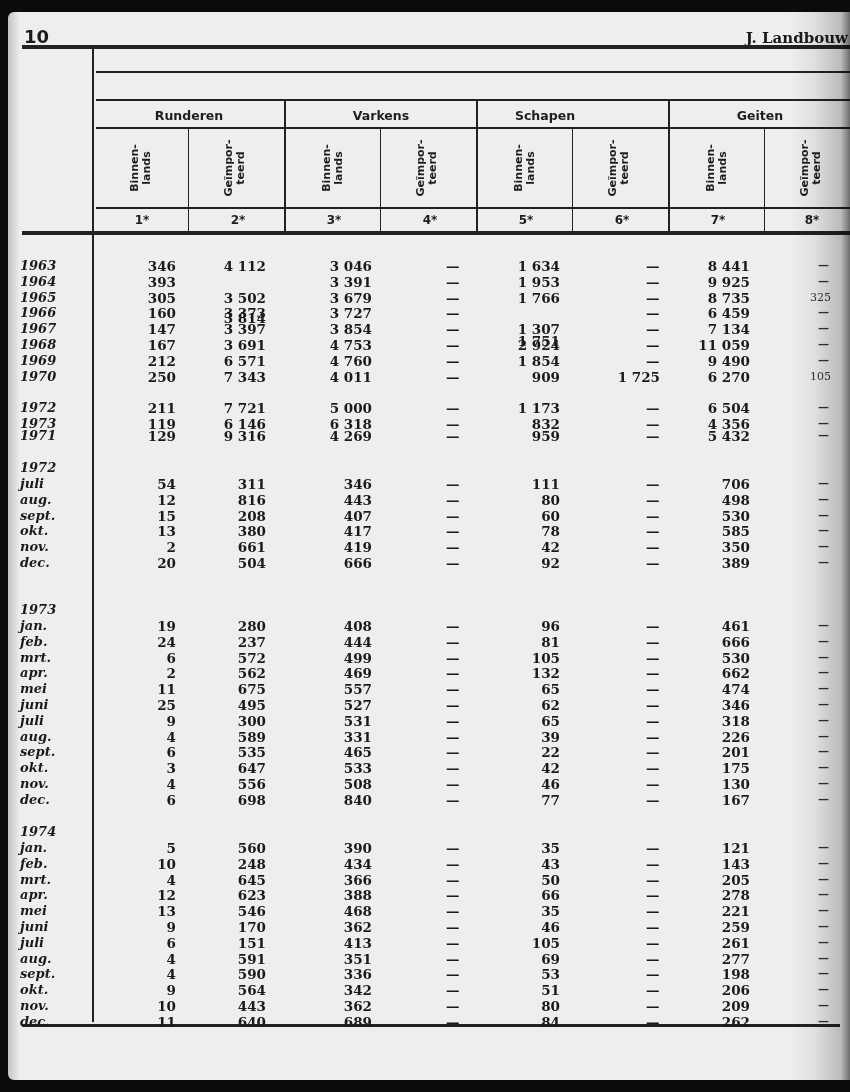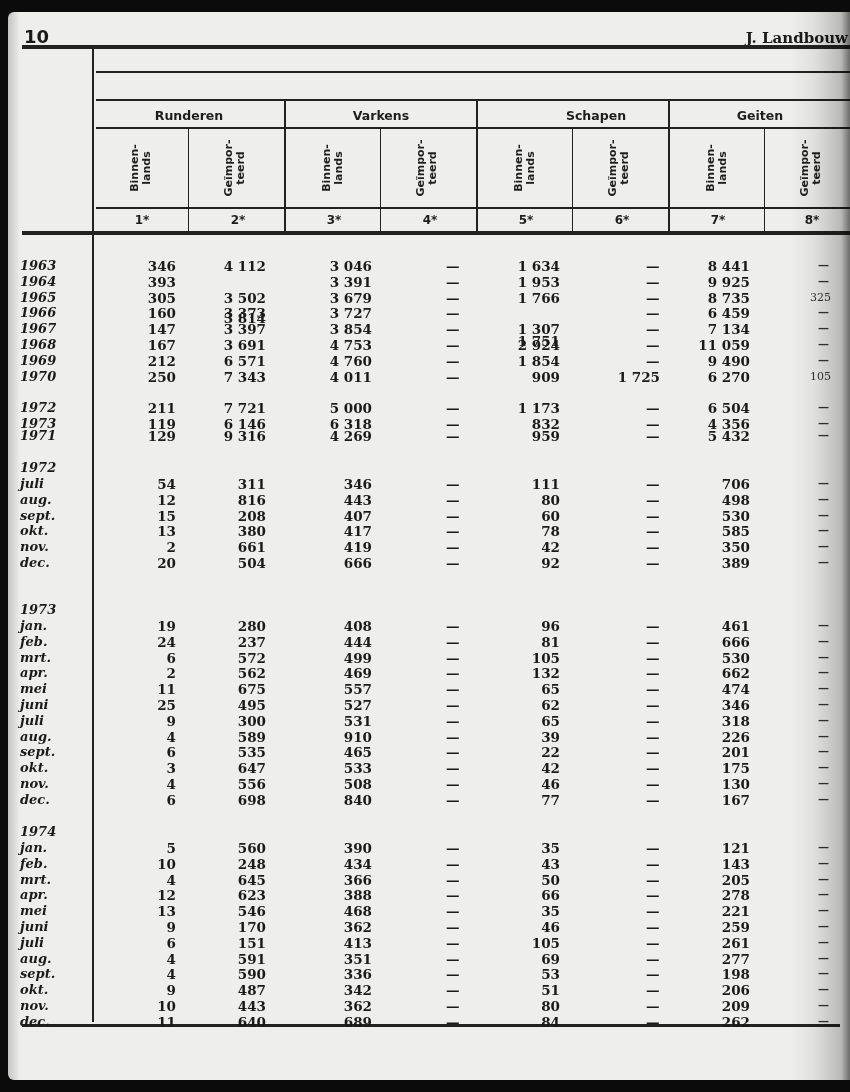--- a/index.html
+++ b/index.html
@@ -79,21 +79,21 @@
   <div class="rule" style="left:468px; top:89px; width:2px; height:132px;"></div>
   <div class="rule" style="left:660px; top:89px; width:2px; height:132px;"></div>
 
   <div class="rule" style="left:180px; top:117px; width:1px; height:104px;"></div>
   <div class="rule" style="left:372px; top:117px; width:1px; height:104px;"></div>
   <div class="rule" style="left:564px; top:117px; width:1px; height:104px;"></div>
   <div class="rule" style="left:756px; top:117px; width:1px; height:104px;"></div>
 
   <div class="hdr-text" style="left:86px; top:96px; width:190px;">Runderen</div>
   <div class="hdr-text" style="left:278px; top:96px; width:190px;">Varkens</div>
-  <div class="hdr-text" style="left:493px; top:96px; width:190px;">Schapen</div>
+  <div class="hdr-text" style="left:442px; top:96px; width:190px;">Schapen</div>
   <div class="hdr-text" style="left:662px; top:96px; width:180px;">Geiten</div>
 
   <div class="rot" style="left:100px; top:142px; width:70px; height:28px;">Binnen-
 lands</div>
   <div class="rot" style="left:194px; top:142px; width:70px; height:28px;">Geïmpor-
 teerd</div>
   <div class="rot" style="left:292px; top:142px; width:70px; height:28px;">Binnen-
 lands</div>
   <div class="rot" style="left:386px; top:142px; width:70px; height:28px;">Geïmpor-
 teerd</div>
@@ -379,21 +379,21 @@
         <span class="dash" style="left: 438px;">—</span>
         <span class="c" style="right: 290px;">65</span>
         <span class="dash" style="left: 638px;">—</span>
         <span class="c" style="right: 100px;">318</span>
         <span class="c" style="left: 810px; font-size: 11px; color: rgb(51, 51, 51);">—</span>
       </div>
       <div class="row" style="top: 716.6px;">
         <span class="lbl">aug.</span>
         <span class="c" style="right: 674px;">4</span>
         <span class="c" style="right: 584px;">589</span>
-        <span class="c" style="right: 478px;">910</span>
+        <span class="c" style="right: 478px;">331</span>
         <span class="dash" style="left: 438px;">—</span>
         <span class="c" style="right: 290px;">39</span>
         <span class="dash" style="left: 638px;">—</span>
         <span class="c" style="right: 100px;">226</span>
         <span class="c" style="left: 810px; font-size: 11px; color: rgb(51, 51, 51);">—</span>
       </div>
       <div class="row" style="top: 732.4px;">
         <span class="lbl">sept.</span>
         <span class="c" style="right: 674px;">6</span>
         <span class="c" style="right: 584px;">535</span>
@@ -533,21 +533,21 @@
         <span class="c" style="right: 478px;">336</span>
         <span class="dash" style="left: 438px;">—</span>
         <span class="c" style="right: 290px;">53</span>
         <span class="dash" style="left: 638px;">—</span>
         <span class="c" style="right: 100px;">198</span>
         <span class="c" style="left: 810px; font-size: 11px; color: rgb(51, 51, 51);">—</span>
       </div>
       <div class="row" style="top: 970.2px;">
         <span class="lbl">okt.</span>
         <span class="c" style="right: 674px;">9</span>
-        <span class="c" style="right: 584px;">487</span>
+        <span class="c" style="right: 584px;">564</span>
         <span class="c" style="right: 478px;">342</span>
         <span class="dash" style="left: 438px;">—</span>
         <span class="c" style="right: 290px;">51</span>
         <span class="dash" style="left: 638px;">—</span>
         <span class="c" style="right: 100px;">206</span>
         <span class="c" style="left: 810px; font-size: 11px; color: rgb(51, 51, 51);">—</span>
       </div>
       <div class="row" style="top: 986px;">
         <span class="lbl">nov.</span>
         <span class="c" style="right: 674px;">10</span>

